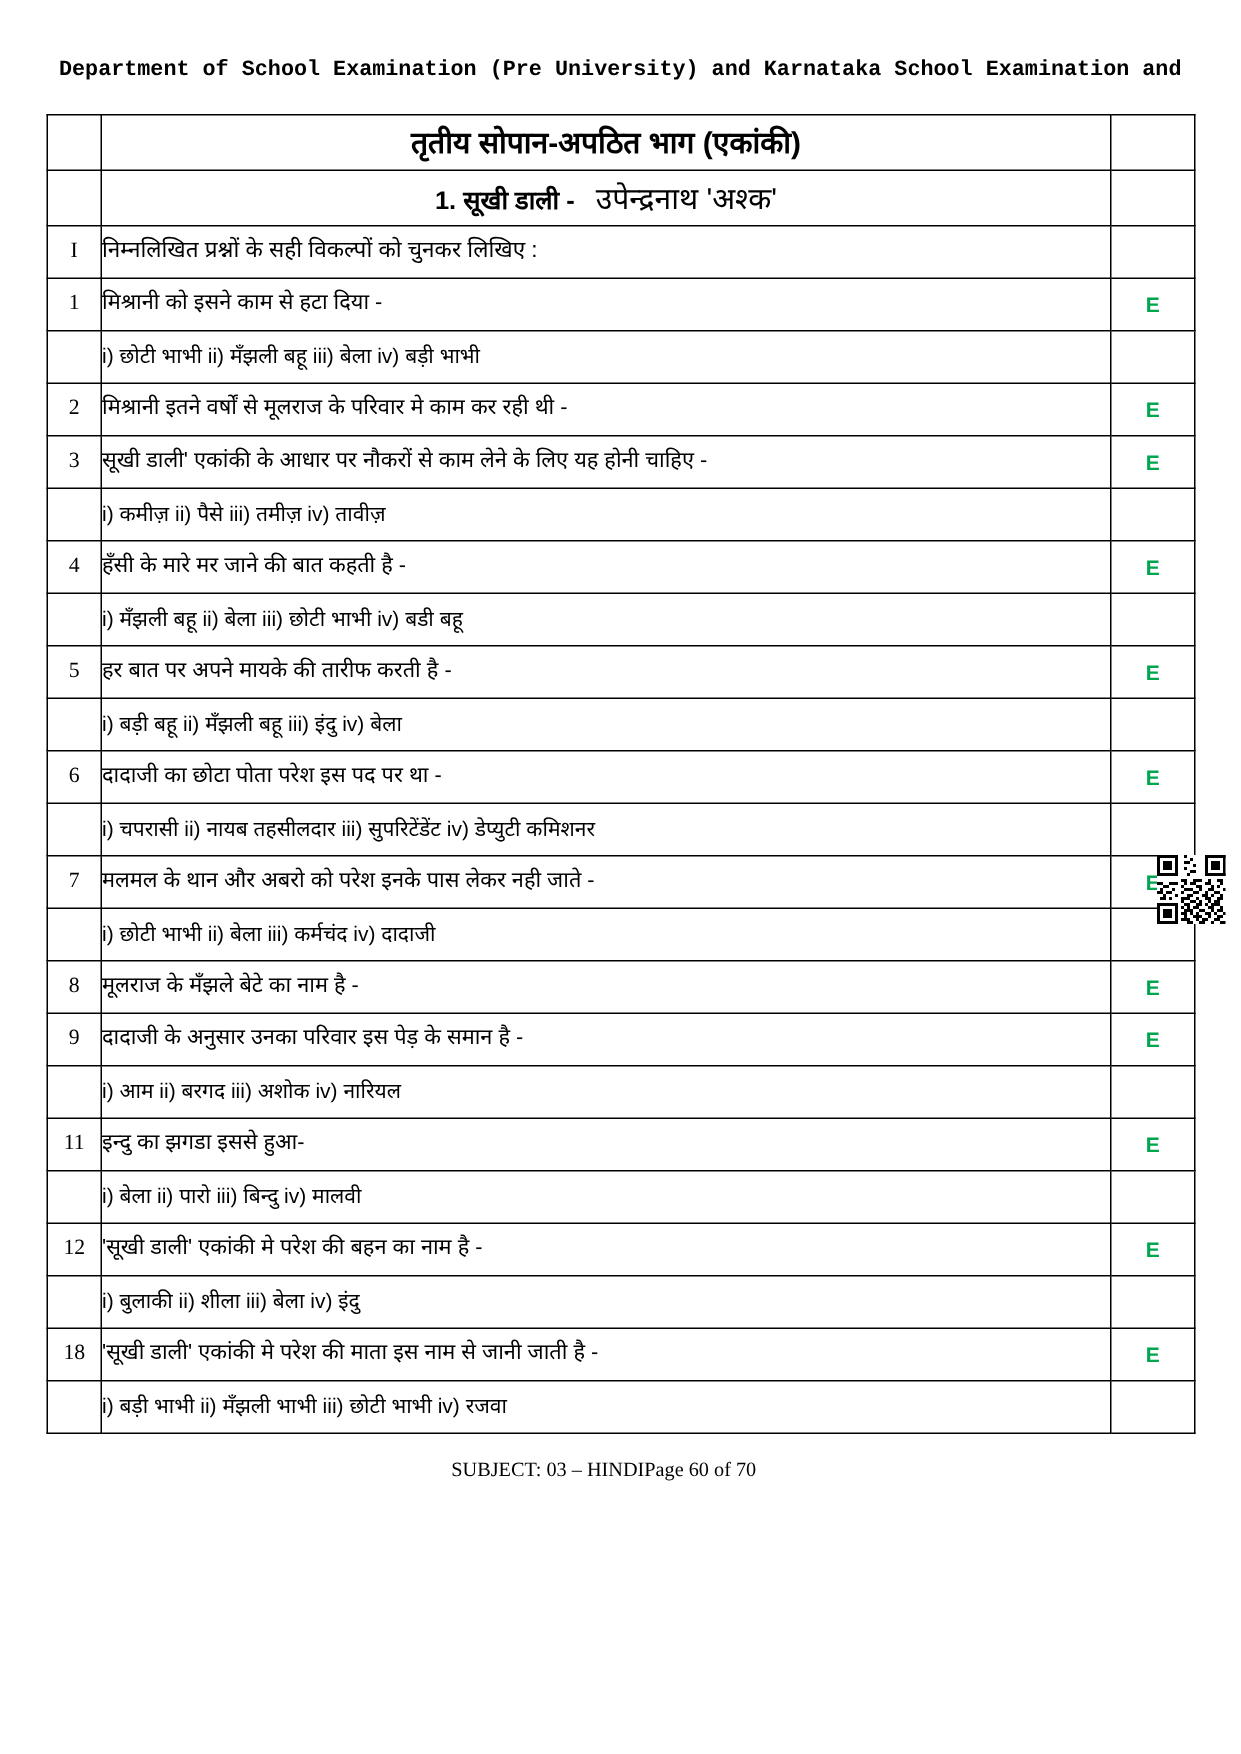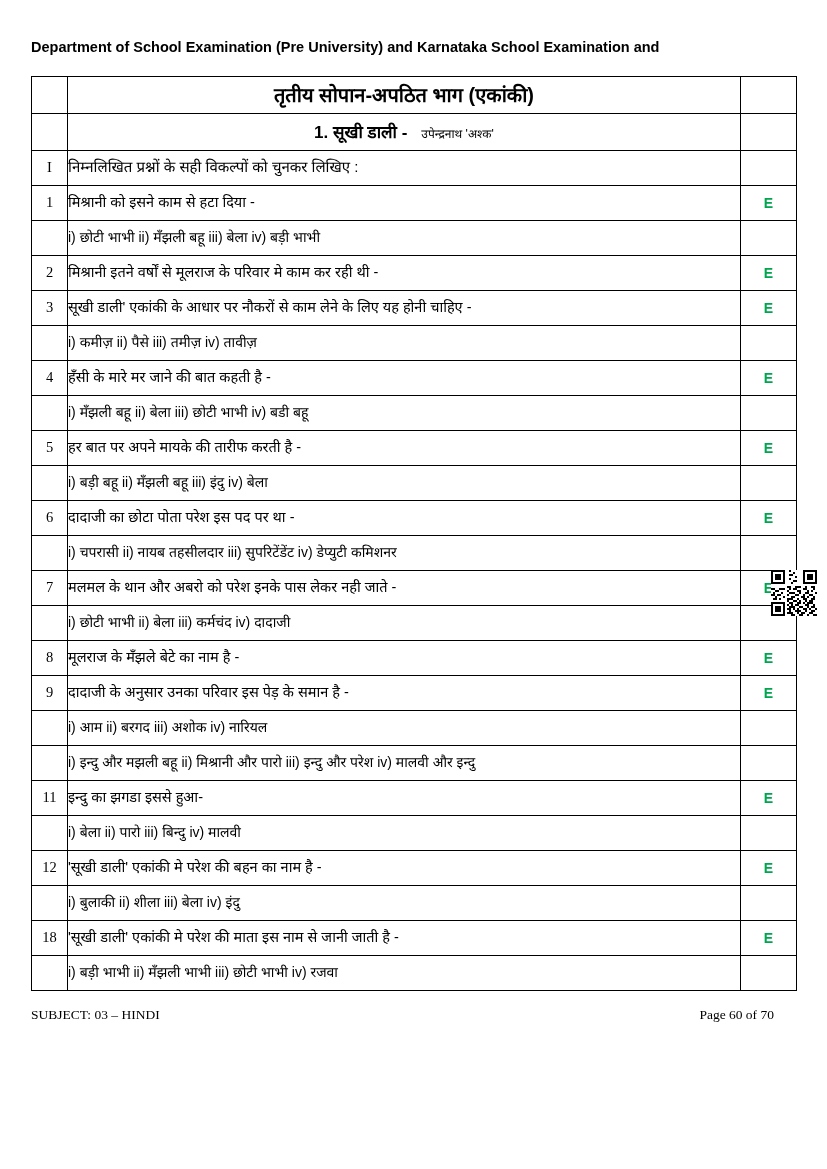--- a/index.html
+++ b/index.html
@@ -15,21 +15,22 @@
     position: relative;
   }
   .page {
     width: 827px;
     min-height: 1169px;
     box-sizing: border-box;
     padding: 30px 31px 0 31px;
     position: relative;
   }
   .doc-header {
-    font-family: Liberation Sans, sans-serif;
+    text-align: center;
+    font-family: Liberation Mono, monospace;
     font-weight: bold;
     font-size: 14.5px;
     line-height: 1.9;
     margin: 4px 0 14px 0;
   }
   .doc-header .line1 { display: block; }
   .doc-header .line2 { display: block; }
 
   table.qtable {
     width: 765px;
@@ -85,40 +86,40 @@
     padding: 6px 0 7px 0;
   }
   .title-sub {
     text-align: center;
     font-family: "Liberation Sans", sans-serif;
     font-size: 17px;
     font-weight: bold;
     padding: 6px 0 7px 0;
   }
   .title-sub .author {
-    font-size: 12px;
+    font-size: 20px;
     font-weight: normal;
     padding-left: 14px;
   }
   .instr {
     font-family: "Liberation Sans", sans-serif;
     font-size: 15px;
   }
   .qr {
     position: absolute;
     right: 10px;
     top: 570px;
     width: 46px;
     height: 46px;
   }
   .footer {
     width: 765px;
     margin: 16px auto 0 auto;
     display: flex;
-    justify-content: space-between;
+    justify-content: center;
     font-family: "Liberation Serif", serif;
     font-size: 13.5px;
     padding-bottom: 12px;
   }
   .footer .right { padding-right: 22px; }
 </style>
 </head>
 <body>
 
 <div class="page">
@@ -234,25 +235,20 @@
         <td class="cell-num">9</td>
         <td class="cell-body">दादाजी के अनुसार उनका परिवार इस पेड़ के समान है -</td>
         <td class="cell-mark mark-E">E</td>
       </tr>
       <tr>
         <td class="cell-num"></td>
         <td class="cell-opts">i) आम      ii) बरगद     iii) अशोक    iv) नारियल</td>
         <td class="cell-mark"></td>
       </tr>
 
-      <tr>
-        <td class="cell-num"></td>
-        <td class="cell-opts">i) इन्दु और मझली बहू ii) मिश्रानी और पारो   iii) इन्दु और परेश iv) मालवी और इन्दु</td>
-        <td class="cell-mark"></td>
-      </tr>
 
       <tr>
         <td class="cell-num">11</td>
         <td class="cell-body">इन्दु का झगडा इससे हुआ-</td>
         <td class="cell-mark mark-E">E</td>
       </tr>
       <tr>
         <td class="cell-num"></td>
         <td class="cell-opts">i) बेला     ii) पारो  iii) बिन्दु    iv) मालवी</td>
         <td class="cell-mark"></td>

